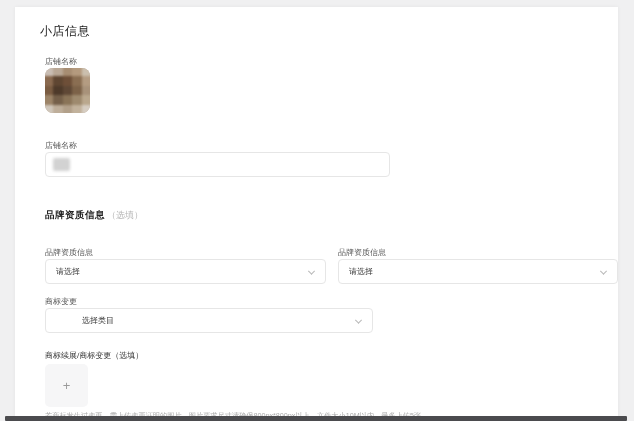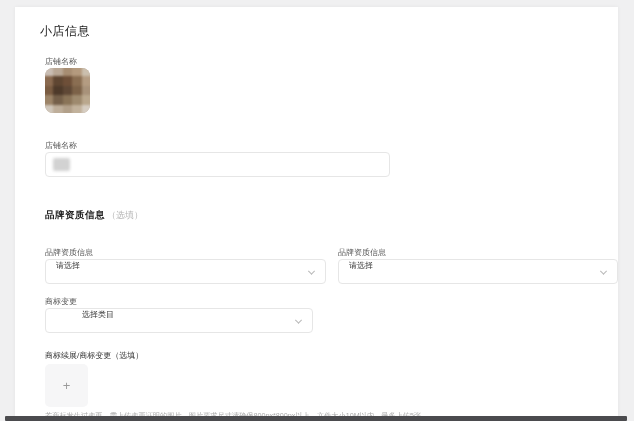--- a/index.html
+++ b/index.html
@@ -38,21 +38,21 @@
     left:30px; top:145px; width:345px; height:25px;
     border:1px solid #e6e6e6; border-radius:4px; background:#fff;
     font-size:8px; color:#333; padding:0 26px; outline:none;
   }
   .name-blob {
     left:38px; top:151px; width:17px; height:13px;
     background:#d2d2d2; border-radius:2px; filter:blur(1.5px);
   }
   .select {
     height:25px; border:1px solid #e6e6e6; border-radius:4px; background:#fff;
-    display:flex; padding:0 10px;
+    display:flex; align-items:center; padding:0 10px;
     font-size:8px; color:#333; cursor:pointer;
   }
   .chevron {
     position:absolute; right:11px; top:50%;
     width:5px; height:5px;
     border-left:1px solid #b9b9b9; border-bottom:1px solid #b9b9b9;
     transform:translateY(-65%) rotate(-45deg);
   }
   .upload-box {
     left:30px; top:357px; width:43px; height:43px;
@@ -123,21 +123,21 @@
       <i class="chevron"></i>
     </div>
 
     <div class="abs label" style="left:323px; top:240px;">品牌资质信息</div>
     <div class="abs select" style="left:323px; top:252px; width:280px;">
       <span>请选择</span>
       <i class="chevron"></i>
     </div>
 
     <div class="abs label" style="left:30px; top:289px;">商标变更</div>
-    <div class="abs select" style="left:30px; top:301px; width:268px;padding-left:36px;">
+    <div class="abs select" style="left:30px; top:301px; width:328px;padding-left:36px;">
       <span>选择类目</span>
       <i class="chevron"></i>
     </div>
 
     <div class="abs label-dark" style="left:30px; top:343px;">商标续展/商标变更（选填）</div>
 
     <div class="abs upload-box">
       <span class="plus">+</span>
     </div>
 

